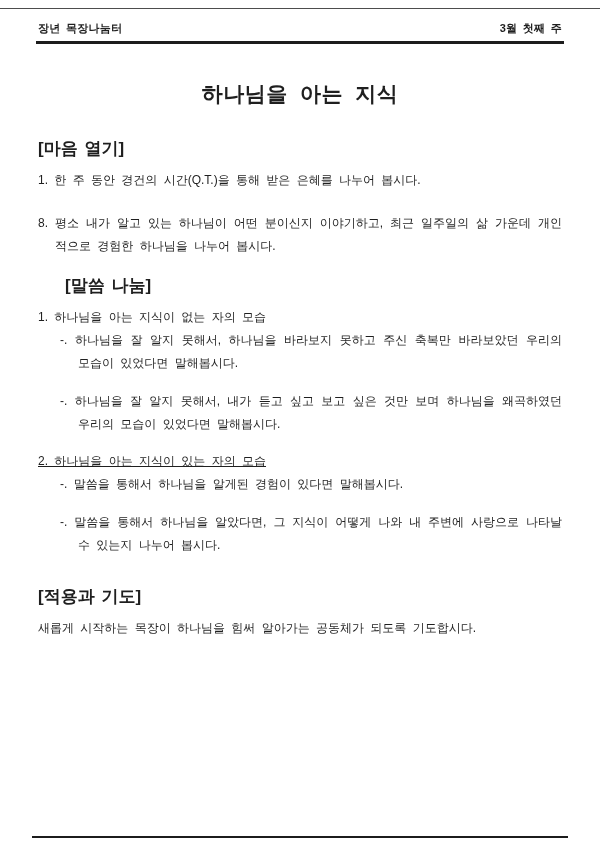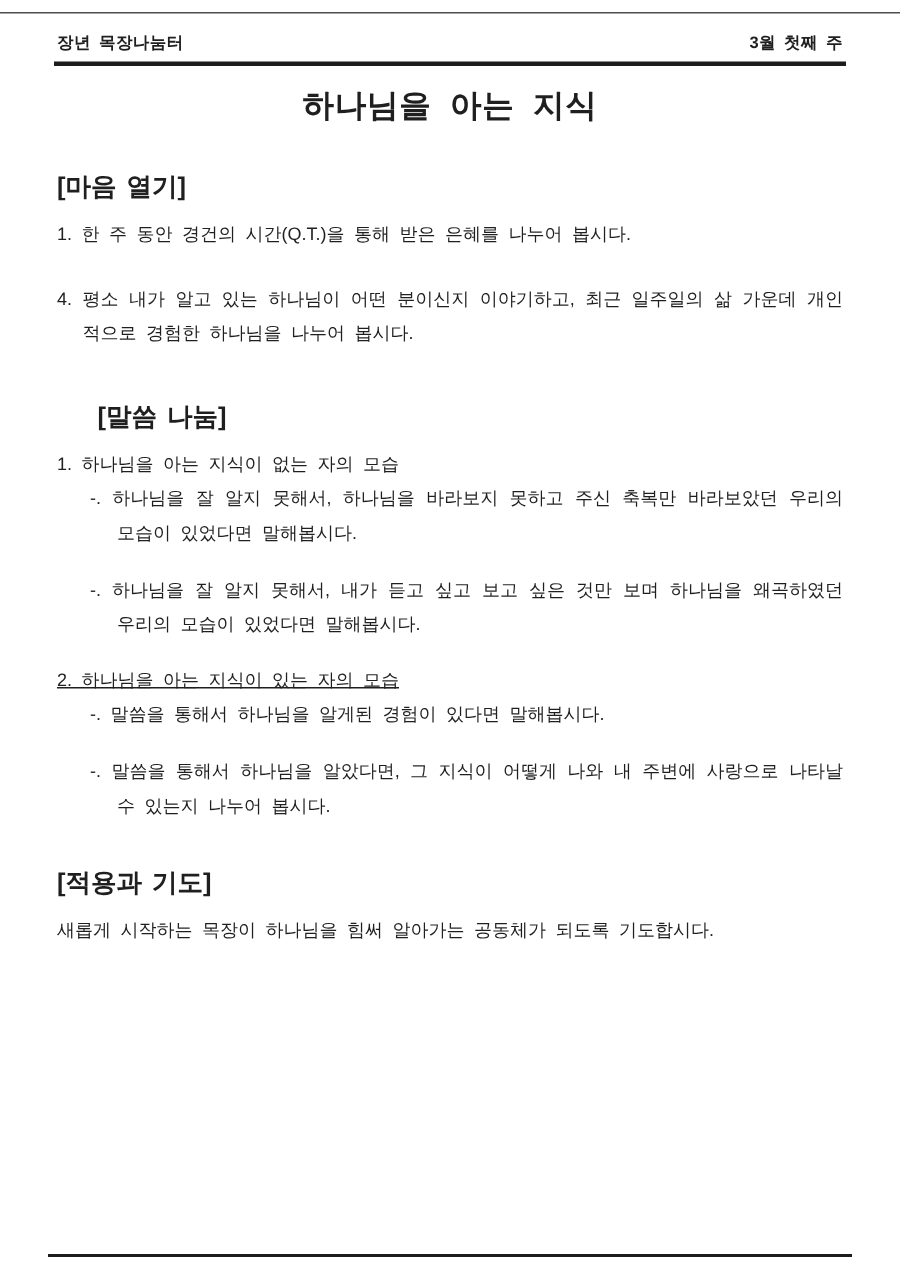--- a/index.html
+++ b/index.html
@@ -37,41 +37,41 @@
     font-weight:700;
     letter-spacing:.3px;
     word-spacing:2px;
   }
   .header-rule{
     margin:5px -2px 0 -2px;
     height:3px;
     background:var(--rule);
   }
   .title{
-    margin-top:12px;
+    margin-top:36px;
     text-align:center;
     font-size:21px;
     font-weight:800;
     word-spacing:6px;
     letter-spacing:.5px;
   }
   .subtitle{
     margin-top:4px;
     text-align:center;
     font-size:15px;
     font-weight:700;
     word-spacing:3px;
   }
   .sec-head{
     font-size:17px;
     font-weight:700;
     word-spacing:2px;
   }
   .sec-head.first{margin-top:29px;}
-  .sec-head.second{margin-top:32px;padding-left:27px;}
+  .sec-head.second{margin-top:16px;padding-left:27px;}
   .sec-head.third{margin-top:28px;}
   p.item, p.sub, p.plain{
     font-size:12px;
     line-height:23px;
     text-align:justify;
     text-justify:inter-word;
     word-spacing:3px;
   }
   p.item{
     margin-top:9px;
@@ -107,21 +107,21 @@
     <span>장년 목장나눔터</span>
     <span>3월 첫째 주</span>
   </div>
   <div class="header-rule"></div>
 
   <div class="title">하나님을 아는 지식</div>
 
   <div>
     <div class="sec-head first">[마음 열기]</div>
     <p class="item">1. 한 주 동안 경건의 시간(Q.T.)을 통해 받은 은혜를 나누어 봅시다.</p>
-    <p class="item gap">4. 평소 내가 알고 있는 하나님이 어떤 분이신지 이야기하고, 최근 일주일의 삶 가운데 개인적으로 경험한 하나님을 나누어 봅시다.</p>
+    <p class="item gap">8. 평소 내가 알고 있는 하나님이 어떤 분이신지 이야기하고, 최근 일주일의 삶 가운데 개인적으로 경험한 하나님을 나누어 봅시다.</p>
   </div>
 
   <div>
     <div class="sec-head second">[말씀 나눔]</div>
 
     <p class="item tight">1. 하나님을 아는 지식이 없는 자의 모습</p>
     <p class="sub">-. 하나님을 잘 알지 못해서, 하나님을 바라보지 못하고 주신 축복만 바라보았던 우리의 모습이 있었다면 말해봅시다.</p>
     <p class="sub spaced">-. 하나님을 잘 알지 못해서, 내가 듣고 싶고 보고 싶은 것만 보며 하나님을 왜곡하였던 우리의 모습이 있었다면 말해봅시다.</p>
 
     <p class="item q2">2. 하나님을 아는 지식이 있는 자의 모습</p>

